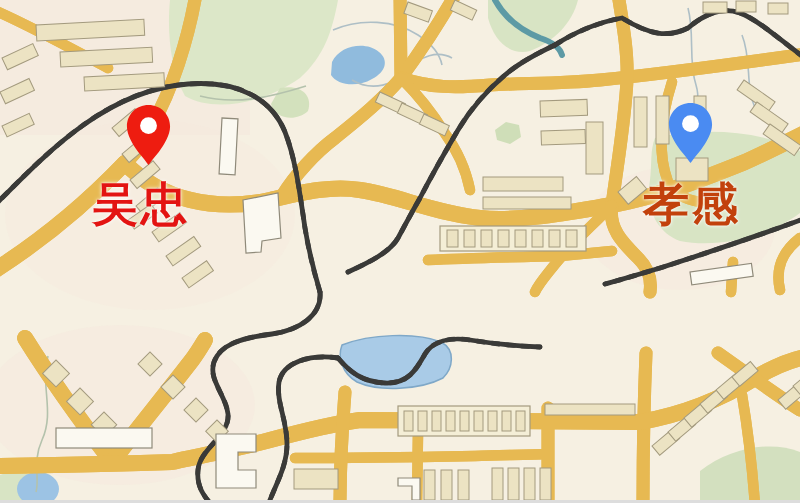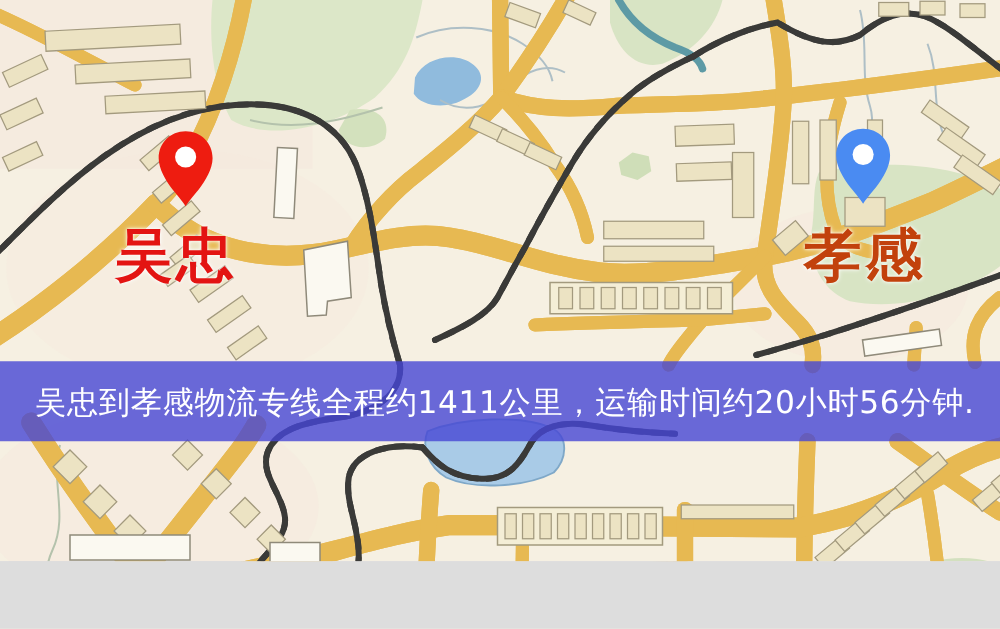--- a/index.html
+++ b/index.html
@@ -1,17 +1,17 @@
 <!DOCTYPE html>
 <html><head>
 <meta charset="utf-8">
 <style>
   html,body{margin:0;padding:0;background:#ddd;}
   .stage{
-    position:relative;width:800px;height:449px;overflow:hidden;
+    position:relative;width:800px;height:500px;overflow:hidden;
     font-family:"DejaVu Sans",sans-serif;background:#f6f0e2;
   }
   .stage svg.map{position:absolute;left:0;top:0;}
   
   .rc{fill:none;stroke:#e7b952;stroke-linecap:round;stroke-linejoin:round;}
   .rf{fill:none;stroke:#f7d270;stroke-linecap:round;stroke-linejoin:round;}
   .w13c{stroke-width:16;} .w13{stroke-width:12.5;}
   .w10c{stroke-width:13;} .w10{stroke-width:10;}
   .w8c{stroke-width:10.5;} .w8{stroke-width:7.5;}
   .railb{fill:none;stroke:#3a3a38;stroke-width:4.8;stroke-linecap:round;}
@@ -262,17 +262,14 @@
   <div class="marker-label origin-label" style="left:92px;top:181px;">吴忠</div>
 
   <div class="pin" style="left:668px;top:100px;">
     <svg viewBox="0 0 48 66">
       <path d="M24,1 C11,1 1,11 1,24 C1,33 7,43 13,51 C18,57 22,62 24,65 C26,62 30,57 35,51 C41,43 47,33 47,24 C47,11 37,1 24,1 Z" fill="#4a8bf2"></path>
       <circle cx="24" cy="23" r="9" fill="#ffffff"></circle>
     </svg>
   </div>
   <div class="marker-label destination-label" style="left:643px;top:181px;">孝感</div>
 
-  <div class="banner">
-    <span>吴忠到孝感物流专线全程约1411公里，运输时间约20小时56分钟.</span>
-  </div>
 
 </div>
 
 </body></html>

